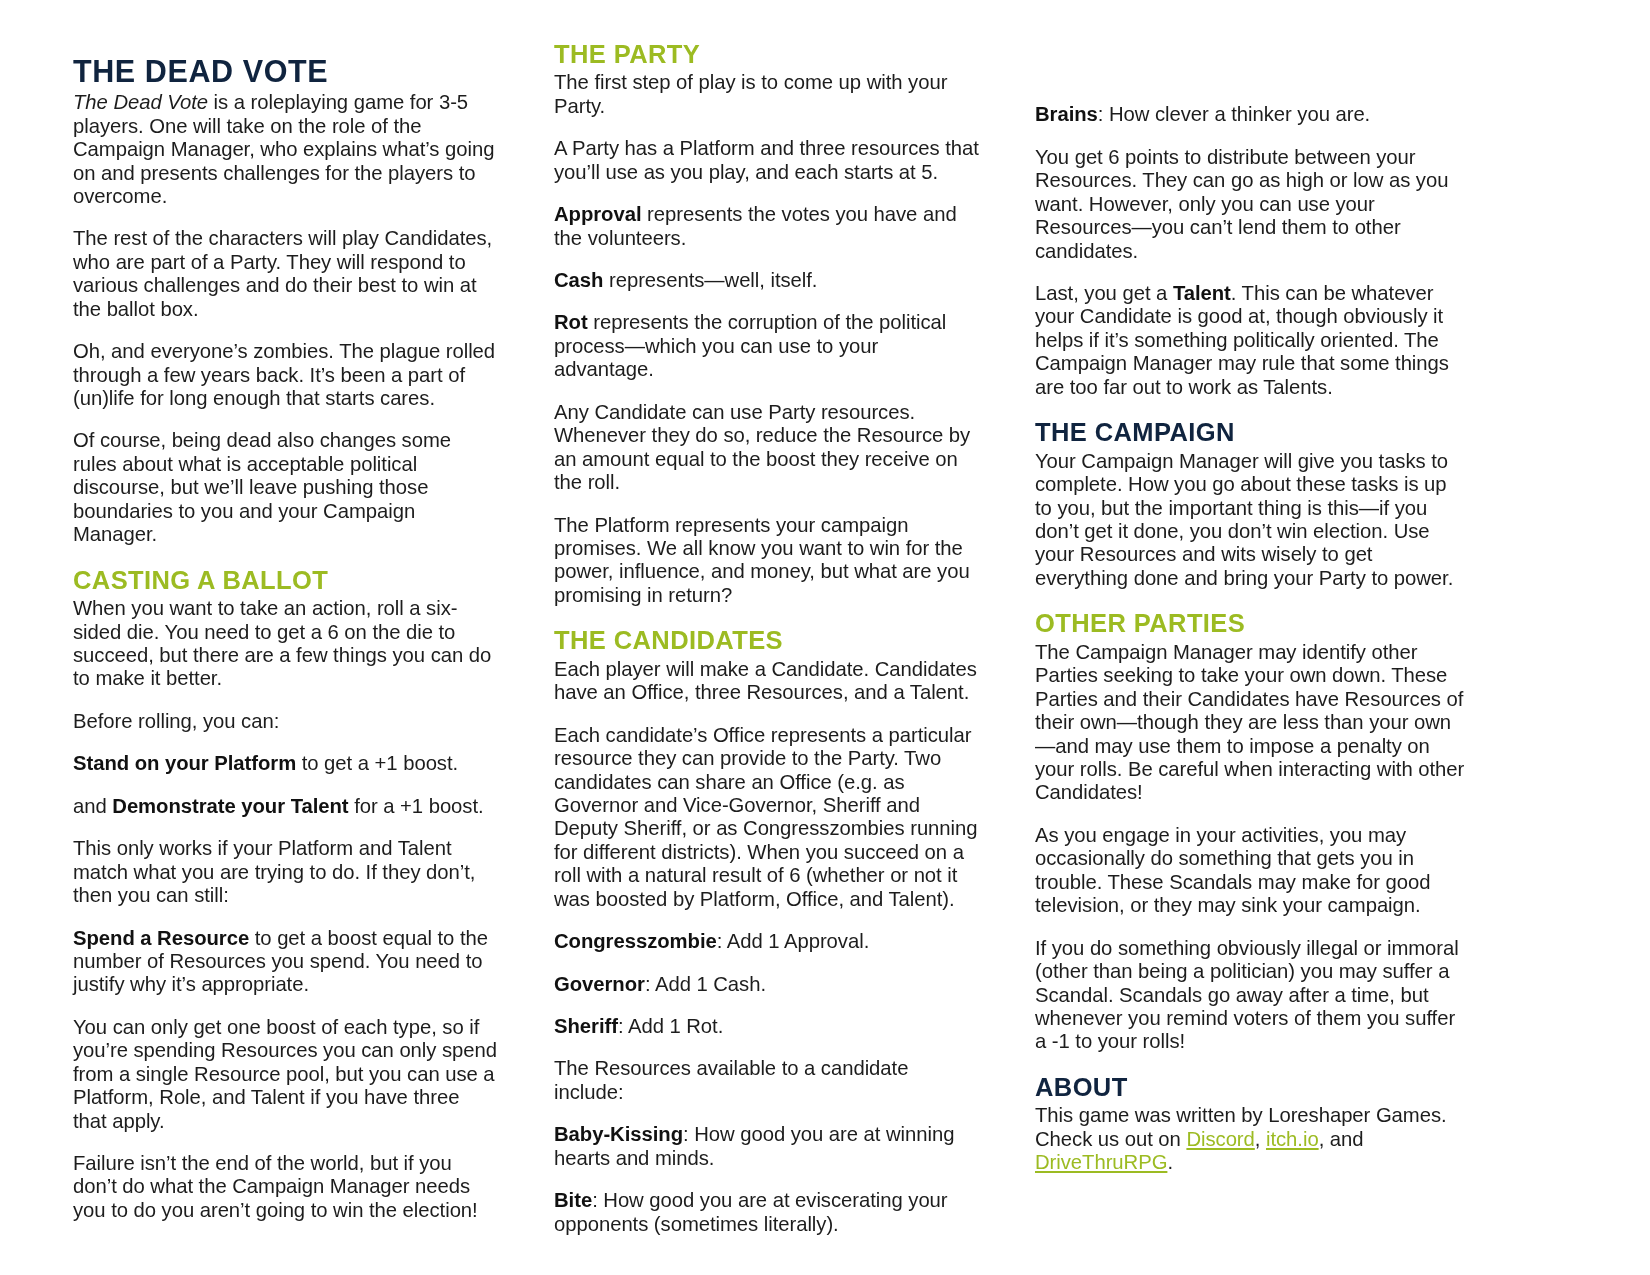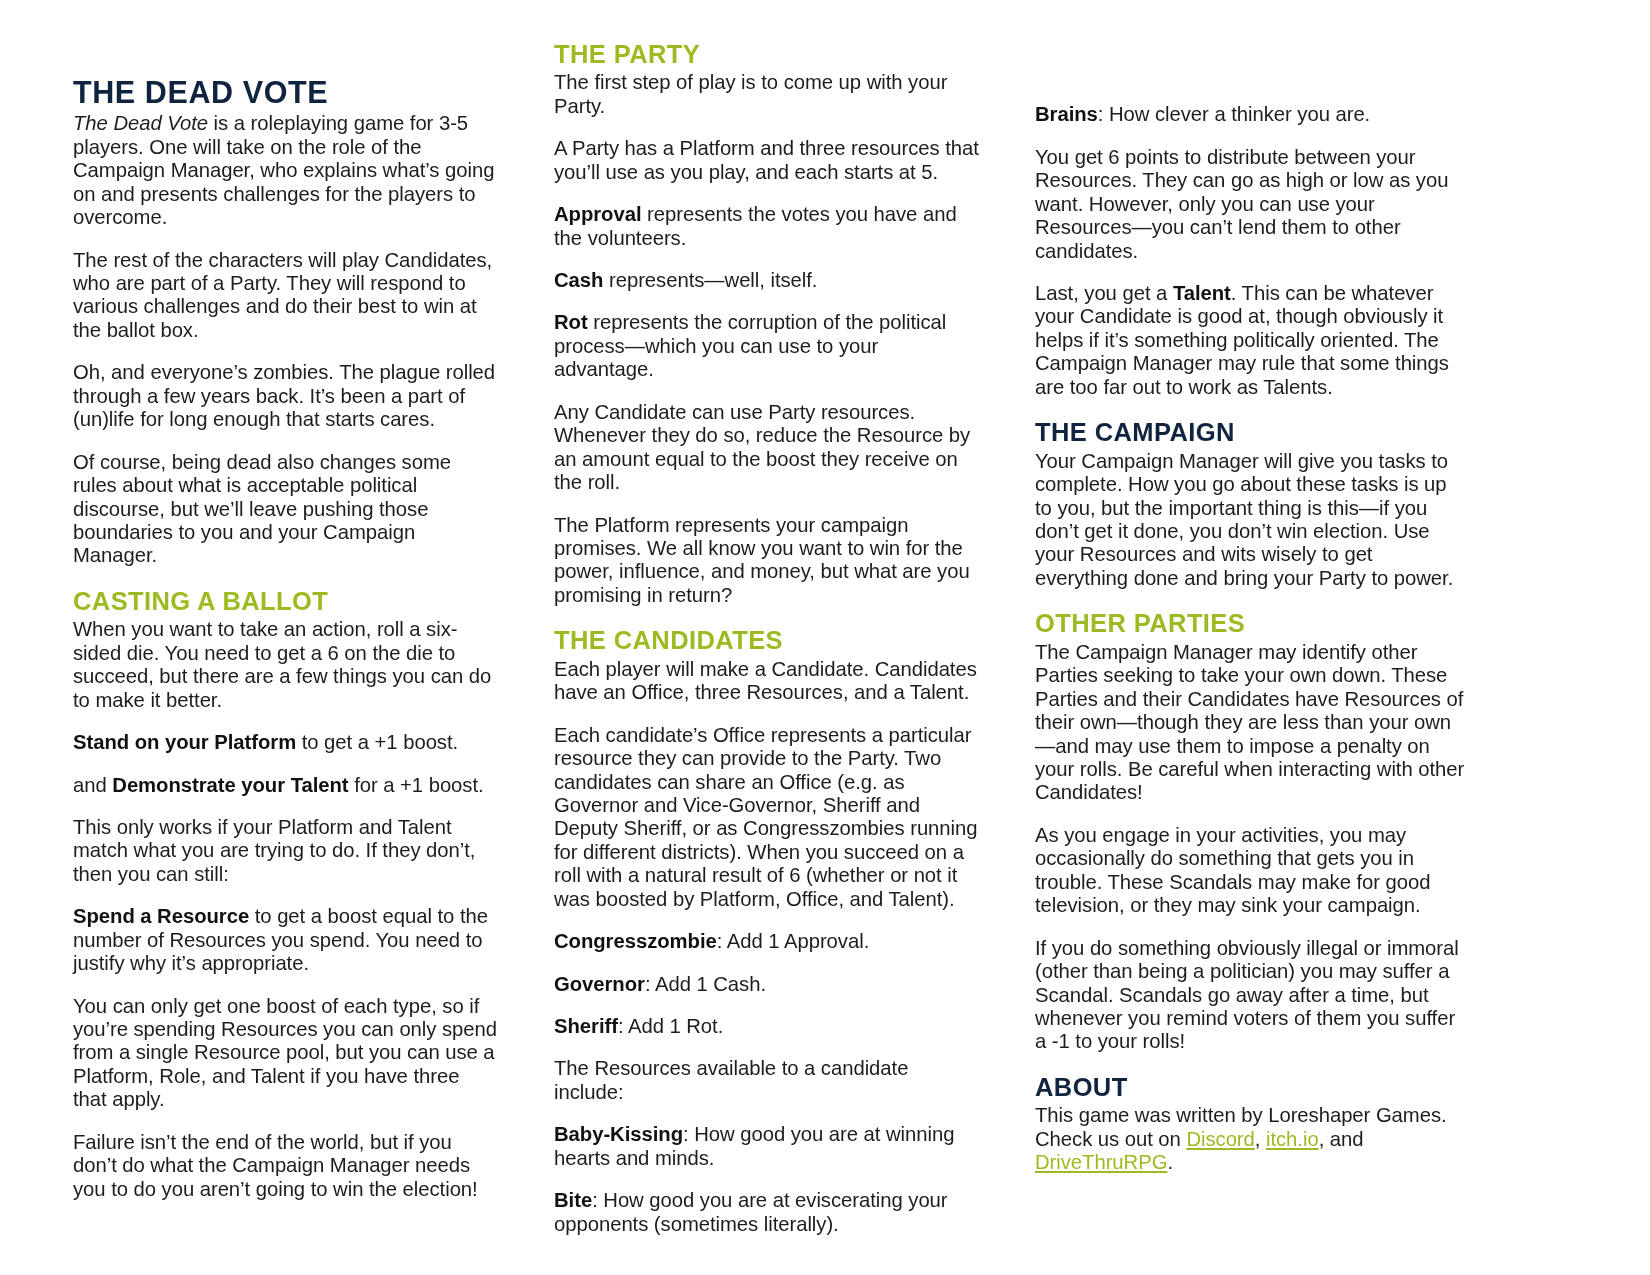--- a/index.html
+++ b/index.html
@@ -80,20 +80,21 @@
 <div class="page">
   <div class="columns">
     <div class="col" id="col-0">
         <h1 class="title navy">THE DEAD VOTE</h1>
         <p class="tight"><i>The Dead Vote</i><span> is a roleplaying game for 3-5 players. One will take on the role of the Campaign Manager, who explains what’s going on and presents challenges for the players to overcome.</span></p>
         <p class="tight">The rest of the characters will play Candidates, who are part of a Party. They will respond to various challenges and do their best to win at the ballot box.</p>
         <p class="tight">Oh, and everyone’s zombies. The plague rolled through a few years back. It’s been a part of (un)life for long enough that starts cares.</p>
         <p class="tight">Of course, being dead also changes some rules about what is acceptable political discourse, but we’ll leave pushing those boundaries to you and your Campaign Manager.</p>
         <h2 class="head green">CASTING A BALLOT</h2>
         <p class="tight">When you want to take an action, roll a six-sided die. You need to get a 6 on the die to succeed, but there are a few things you can do to make it better.</p>
+        <p class="tight">Before rolling, you can:</p>
         <p class="tight"><b>Stand on your Platform</b><span> to get a +1 boost.</span></p>
         <p class="tight"><span>and </span><b>Demonstrate your Talent</b><span> for a +1 boost.</span></p>
         <p class="tight">This only works if your Platform and Talent match what you are trying to do. If they don’t, then you can still:</p>
         <p class="tight"><b>Spend a Resource</b><span> to get a boost equal to the number of Resources you spend. You need to justify why it’s appropriate.</span></p>
         <p class="tight">You can only get one boost of each type, so if you’re spending Resources you can only spend from a single Resource pool, but you can use a Platform, Role, and Talent if you have three that apply.</p>
         <p class="tight">Failure isn’t the end of the world, but if you don’t do what the Campaign Manager needs you to do you aren’t going to win the election!</p>
       </div>
     <div class="col" id="col-1">
         <h2 class="head green first">THE PARTY</h2>
         <p class="tight">The first step of play is to come up with your Party.</p>

